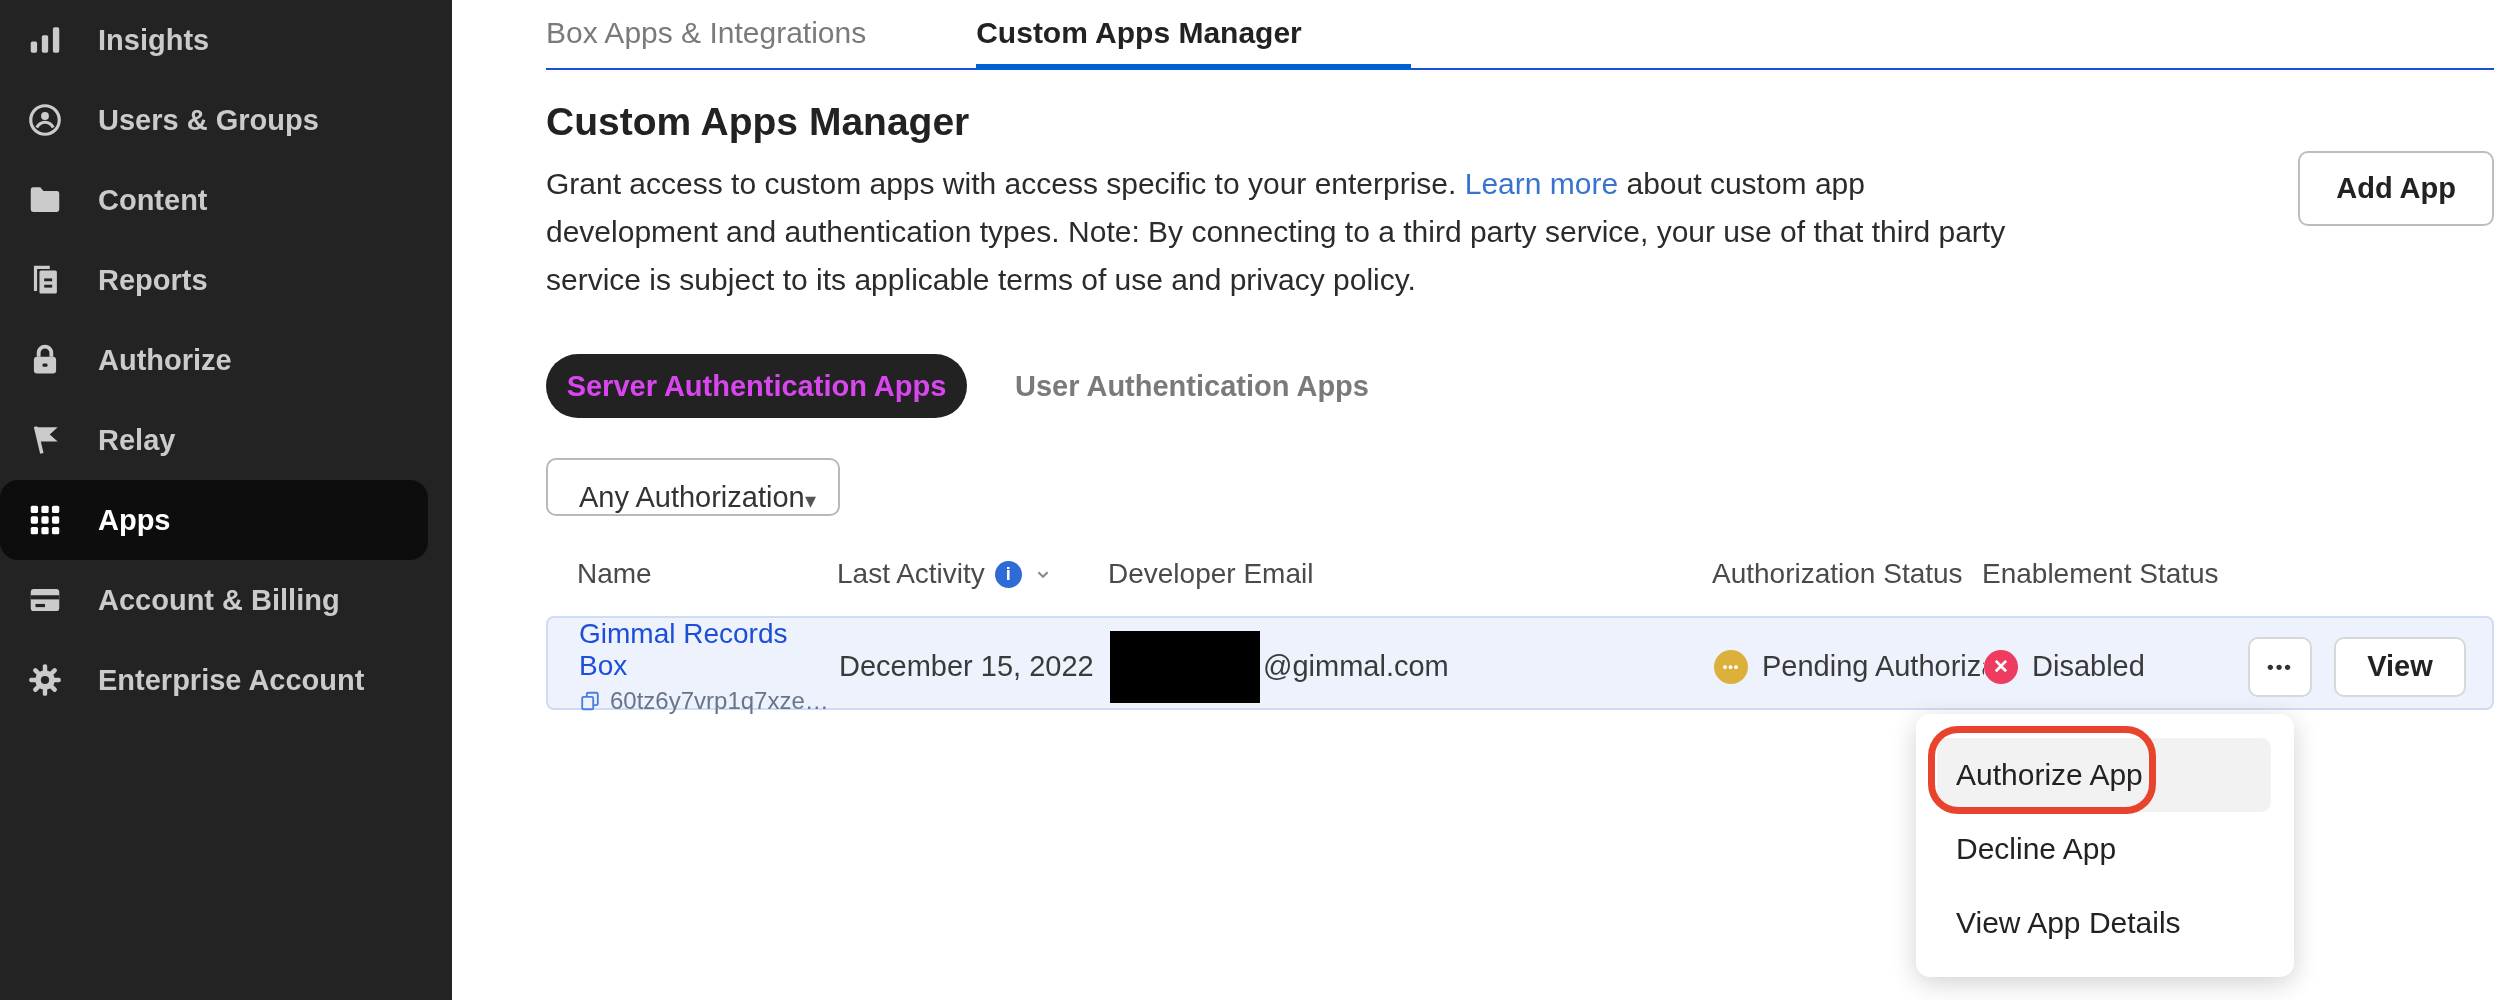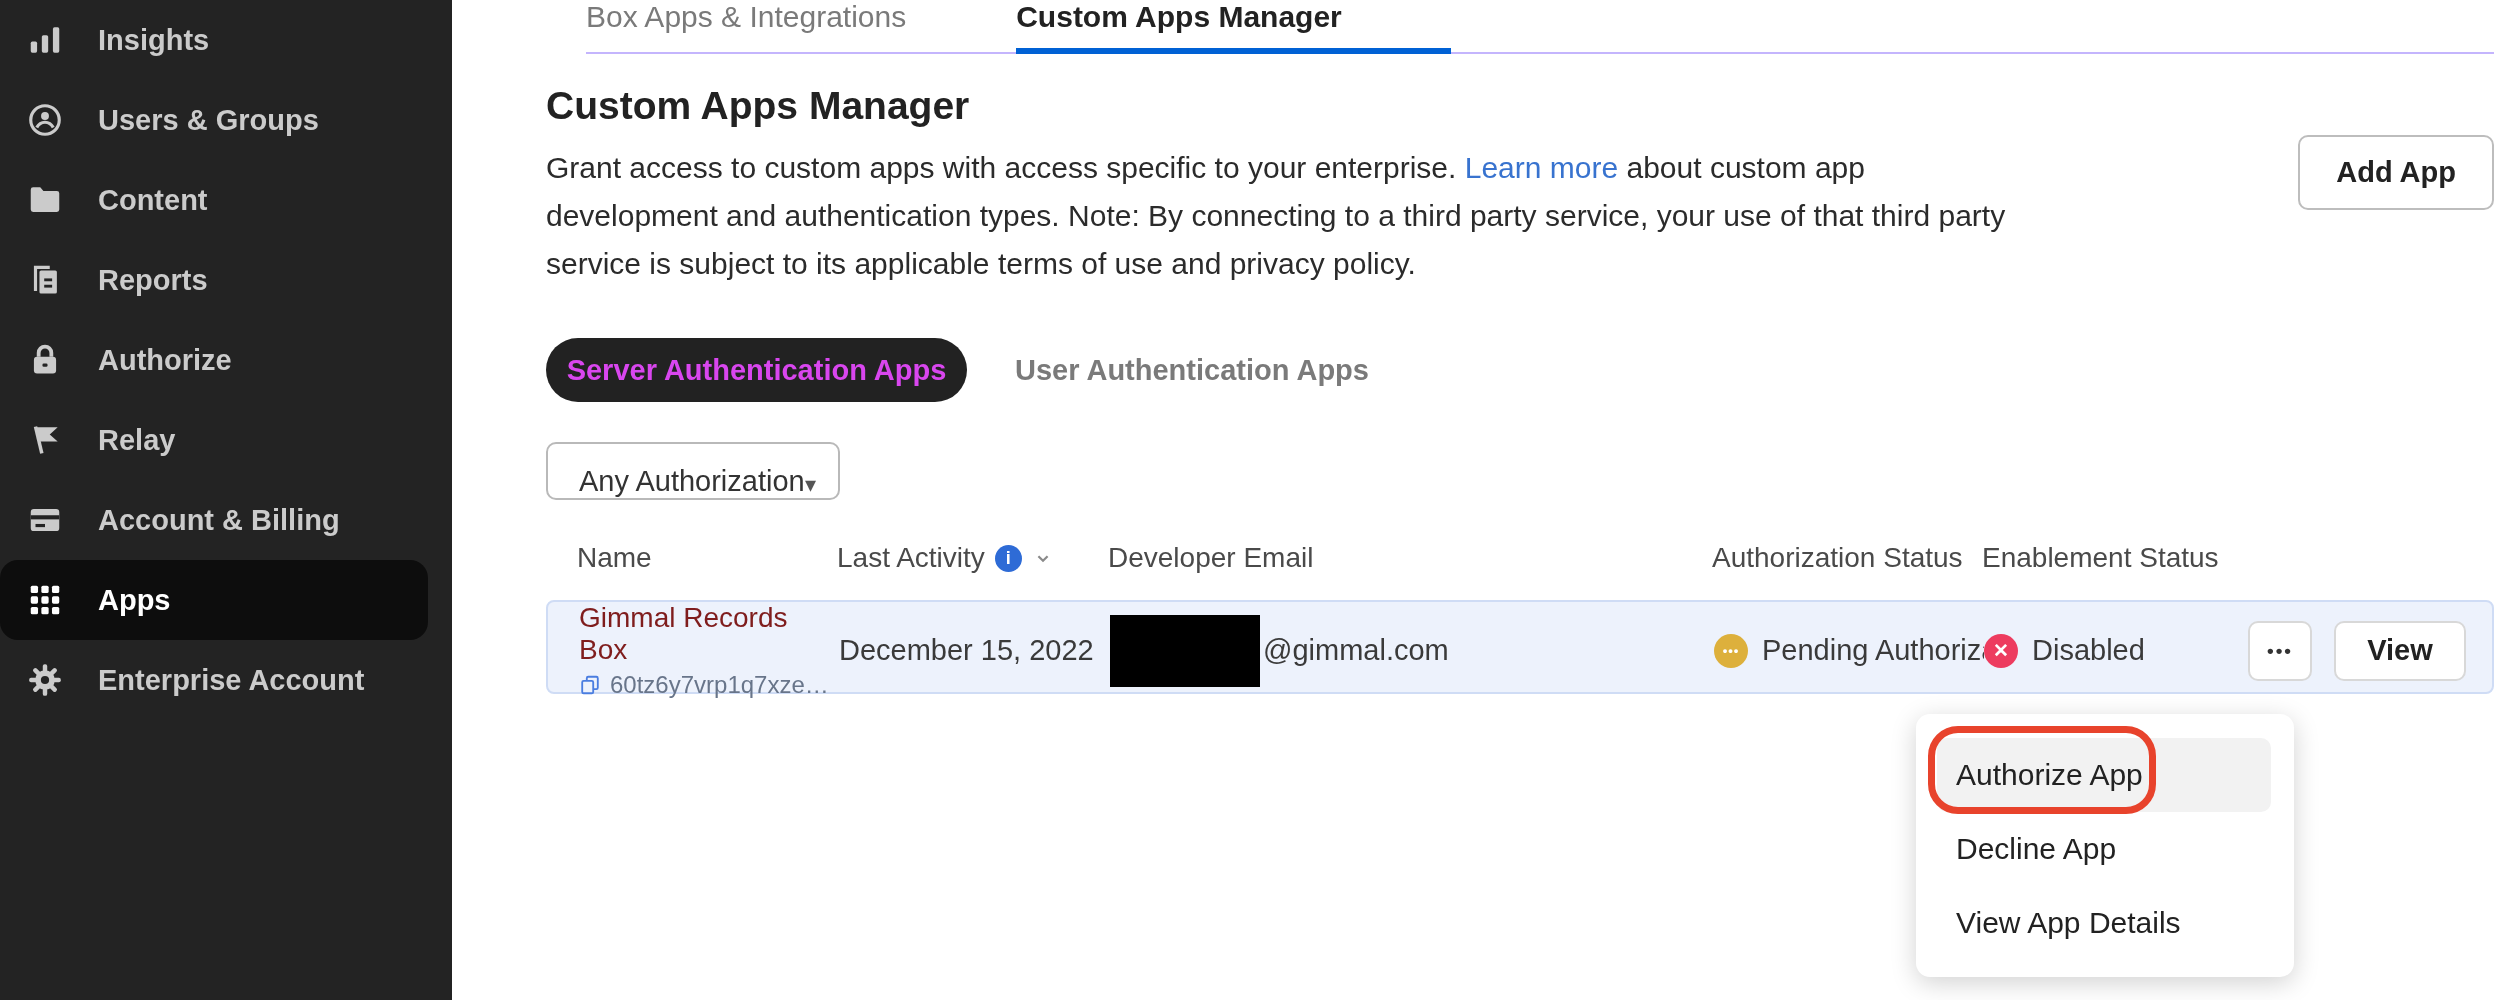--- a/index.html
+++ b/index.html
@@ -11,21 +11,21 @@
   .sidebar { width:452px; height:1000px; background:#232323; flex:0 0 452px; padding-top:0; }
   .side-item { height:80px; display:flex; align-items:center; padding-left:26px; gap:34px;
                color:#cbcbcb; font-size:29px; font-weight:bold; cursor:pointer; }
   .side-item .sicon { width:38px; height:38px; display:flex; align-items:center; justify-content:center; }
   .side-item .sicon svg { width:38px; height:38px; }
   .side-item.active { background:#0d0d0d; border-radius:18px; margin-right:24px; color:#ffffff; }
 
   
   .main { flex:1; padding:0 22px 0 64px; position:relative; }
 
-  .tabs { display:flex; border-bottom:2px solid #c4b5fd; align-items:flex-end;margin-left:40px; }
+  .tabs { display:flex; border-bottom:2px solid #1d4ed8; padding-top:16px; align-items:flex-end; }
   .tab { font-size:30px; padding-bottom:18px; cursor:pointer; }
   .tab.inactive { color:#7a7a7a; margin-right:110px; }
   .tab.active { color:#222; font-weight:bold; padding-right:109px; border-bottom:6px solid #0061d5; margin-bottom:-2px; padding-bottom:14px; }
 
   .content-head { display:flex; justify-content:space-between; align-items:flex-start; margin-top:30px; }
   h1.page-title { font-size:39px; font-weight:bold; color:#222; }
   .desc { margin-top:16px; width:1460px; font-size:30px; line-height:48px; color:#2b2b2b; }
   .desc a { color:#3873cf; text-decoration:none; cursor:pointer; }
   .head-buttons { display:flex; gap:22px; margin-top:51px; }
   .btn { background:#fff; border:2px solid #bdbdbd; border-radius:10px; font-family:inherit;
@@ -44,21 +44,21 @@
   .tgrid { display:grid; grid-template-columns:260px 271px 604px 270px 264px auto; padding-left:31px; }
   .thead { margin-top:40px; height:36px; align-items:center; color:#4a4a4a; font-size:28px; }
   .th { display:flex; align-items:center; gap:10px; }
   .info-badge { width:27px; height:27px; border-radius:50%; background:#2e6bd6; color:#fff; font-size:18px;
                 font-weight:bold; display:flex; align-items:center; justify-content:center; cursor:pointer; }
   .sort-chev svg { width:22px; height:22px; display:block; }
 
   .app-row { margin-top:24px; height:94px; background:#edf2fc; border:2px solid #cfdcf5; border-radius:8px;
              align-items:center; color:#3a3a3a; font-size:29px; }
   .name-cell { display:flex; flex-direction:column; gap:5px; }
-  .app-name { font-size:28px; color:#7f1d1d; }
+  .app-name { font-size:28px; color:#1d4ed8; }
   .app-id { display:flex; align-items:center; gap:9px; font-size:24px; color:#68758a; }
   .app-id svg { width:22px; height:22px; }
   .email-cell { display:flex; align-items:center; gap:3px; }
   .redaction { width:150px; height:72px; background:#000; }
   .status-cell { display:flex; align-items:center; gap:14px; }
   .dot-badge { width:34px; height:34px; border-radius:50%; flex:0 0 34px; display:flex; align-items:center; justify-content:center; color:#fff; }
   .pending-badge { background:#ddb03c; font-size:13px; font-weight:bold; letter-spacing:1px; }
   .error-badge { background:#ed3c5f; font-size:19px; font-weight:bold; }
   .clip-text { width:228px; overflow:hidden; white-space:nowrap; display:block; }
   .actions-cell { display:flex; align-items:center; justify-content:flex-end; gap:22px; padding-right:26px; }
@@ -132,45 +132,45 @@
     </div>
     <div class="side-item">
       <span class="sicon">
         <svg viewBox="0 0 24 24">
             <path d="M6 3.5l4 17" fill="none" stroke="currentColor" stroke-width="2.2"></path>
             <path d="M6 4h14l-5 4.5L20 13H8z" fill="currentColor"></path>
           </svg>
       </span>
       <span>Relay</span>
     </div>
-    <div class="side-item">
-      <span class="sicon">
-        <svg viewBox="0 0 24 24">
-            <rect x="3" y="5" width="18" height="14" rx="2" fill="currentColor"></rect>
-            <rect x="3" y="9" width="18" height="2.6" fill="#232323"></rect>
-            <rect x="6" y="14.5" width="6" height="2" fill="#232323"></rect>
-          </svg>
-      </span>
-      <span>Account &amp; Billing</span>
-    </div>
     <div class="side-item active">
       <span class="sicon">
         <svg viewBox="0 0 24 24" fill="currentColor">
             <rect x="3" y="3" width="4.6" height="4.6" rx="1"></rect>
             <rect x="9.7" y="3" width="4.6" height="4.6" rx="1"></rect>
             <rect x="16.4" y="3" width="4.6" height="4.6" rx="1"></rect>
             <rect x="3" y="9.7" width="4.6" height="4.6" rx="1"></rect>
             <rect x="9.7" y="9.7" width="4.6" height="4.6" rx="1"></rect>
             <rect x="16.4" y="9.7" width="4.6" height="4.6" rx="1"></rect>
             <rect x="3" y="16.4" width="4.6" height="4.6" rx="1"></rect>
             <rect x="9.7" y="16.4" width="4.6" height="4.6" rx="1"></rect>
             <rect x="16.4" y="16.4" width="4.6" height="4.6" rx="1"></rect>
           </svg>
       </span>
       <span>Apps</span>
+    </div>
+    <div class="side-item">
+      <span class="sicon">
+        <svg viewBox="0 0 24 24">
+            <rect x="3" y="5" width="18" height="14" rx="2" fill="currentColor"></rect>
+            <rect x="3" y="9" width="18" height="2.6" fill="#232323"></rect>
+            <rect x="6" y="14.5" width="6" height="2" fill="#232323"></rect>
+          </svg>
+      </span>
+      <span>Account &amp; Billing</span>
     </div>
     <div class="side-item">
       <span class="sicon">
         <svg viewBox="0 0 24 24">
             <g fill="currentColor">
               <rect x="10.6" y="2" width="2.8" height="20" rx="1.2"></rect>
               <rect x="10.6" y="2" width="2.8" height="20" rx="1.2" transform="rotate(45 12 12)"></rect>
               <rect x="10.6" y="2" width="2.8" height="20" rx="1.2" transform="rotate(90 12 12)"></rect>
               <rect x="10.6" y="2" width="2.8" height="20" rx="1.2" transform="rotate(135 12 12)"></rect>
               <circle cx="12" cy="12" r="6.2"></circle>

